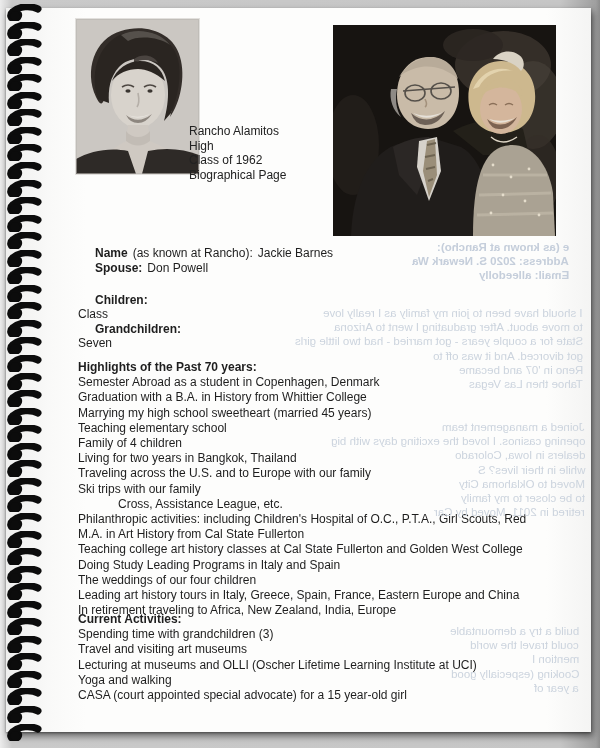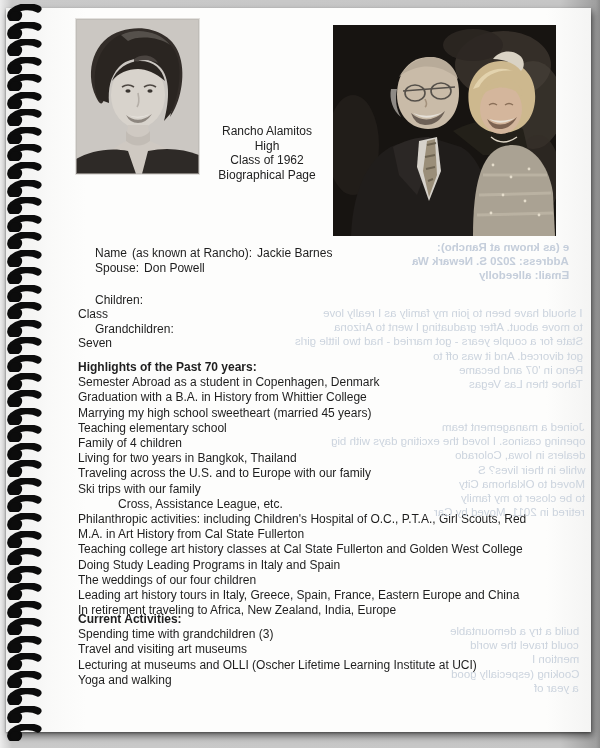--- a/index.html
+++ b/index.html
@@ -19,27 +19,27 @@
   .binding{position:absolute;left:0;top:0;width:46px;height:748px;z-index:5;}
   .loop{position:absolute;left:4px;width:38px;height:17px;}
   .loop svg{display:block;width:38px;height:17px;}
   
   .photo{position:absolute;}
   .photo svg{display:block;width:100%;height:100%;}
   .photo-left{left:69px;top:10px;width:123px;height:155px;border:1px solid #e2e0dd;}
   .photo-right{left:327px;top:17px;width:223px;height:211px;}
   
   .caption{
-    position:absolute;left:183px;top:116px;width:156px;text-align:center;
+    position:absolute;left:183px;top:116px;width:156px;text-align:left;
     font-size:12px;line-height:14.6px;color:#222;
   }
   
   .tblock{position:absolute;color:#1e1e1e;font-size:12px;line-height:15.2px;}
   .body-line{white-space:pre-wrap;}
-  b{font-weight:400;padding-left:17px;}
+  b{font-weight:700;padding-left:17px;}
   .sec-title{font-weight:700;}
   .b1{left:72px;top:238px;}
   .b2{left:72px;top:285px;line-height:14.4px;}
   .b3{left:72px;top:352px;width:505px;}
   .b4{left:72px;top:604px;width:505px;}
   .lblgap{display:inline-block;width:5px;}
   
   .ghost{position:absolute;display:flex;flex-direction:column;align-items:flex-end;z-index:1;}
   .ghost-line{
     display:inline-block;font-size:11.5px;line-height:14.2px;font-weight:700;
@@ -216,20 +216,21 @@
         </div>
     </div>
 
     <div class="tblock b4">
       <div class="sec-title">Current Activities:</div>
       <div>
           <div class="body-line">Spending time with grandchildren (3)</div>
           <div class="body-line">Travel and visiting art museums</div>
           <div class="body-line">Lecturing at museums and OLLI (Oscher Lifetime Learning Institute at UCI)</div>
           <div class="body-line">Yoga and walking</div>
+          <div class="body-line">CASA (court appointed special advocate) for a 15 year-old girl</div>
         </div>
     </div>
 
   </div>
 
   <div class="binding">
       <div class="loop" style="top: 4px;">
     <svg viewBox="0 0 38 17">
       <path d="M34 5 C27 1.5 15 2 9 7.5 C5 11 6.5 15 11 14.5 C13.5 14.2 15 12.5 14.6 10.5" fill="none" stroke="#0c0c0c" stroke-width="7" stroke-linecap="round"></path>
       <circle cx="11" cy="12" r="4.6" fill="#0c0c0c"></circle>

